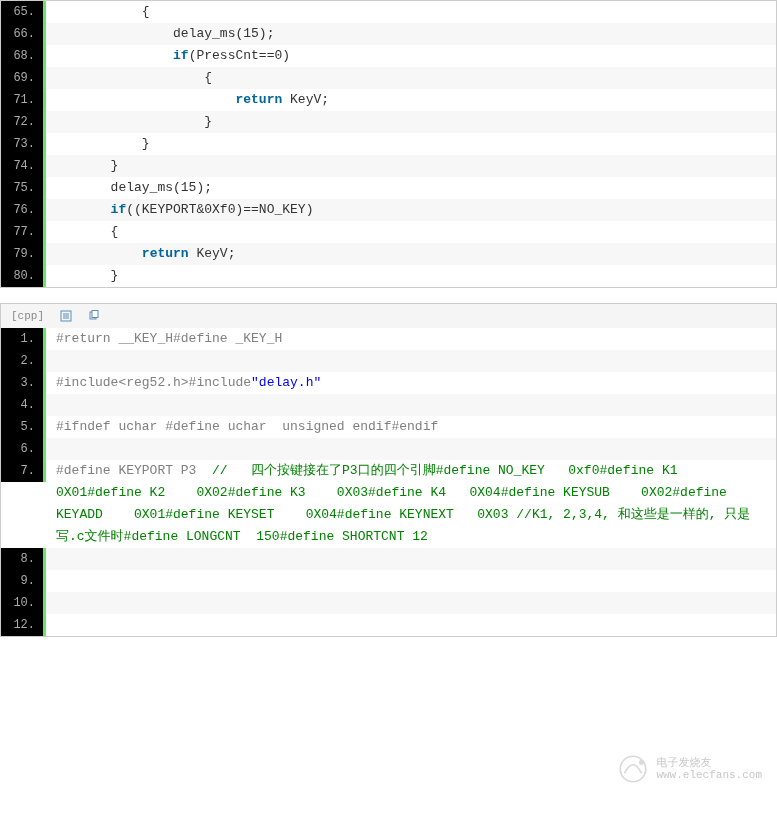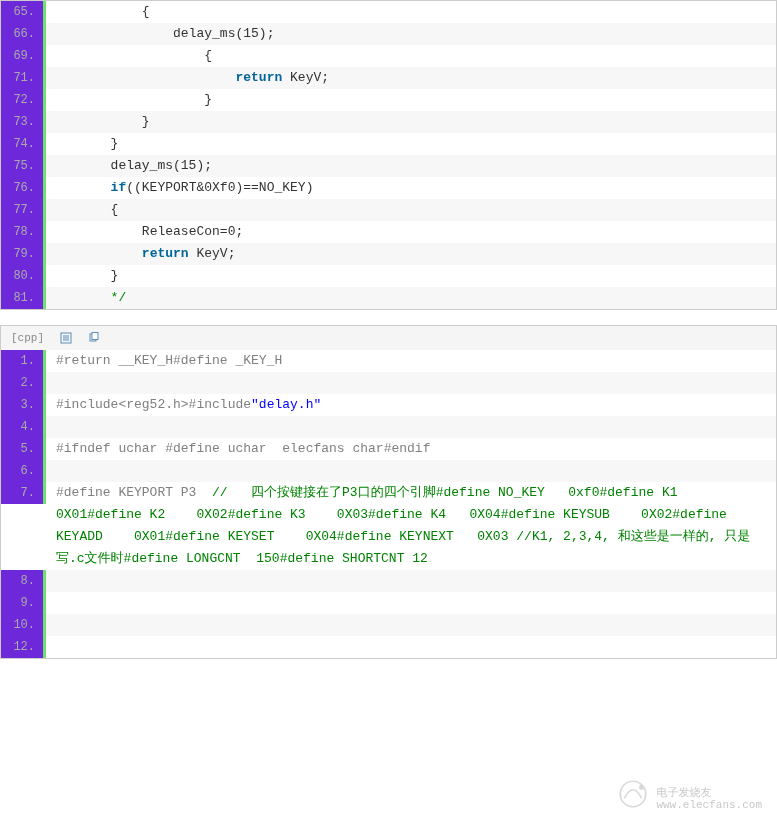--- a/index.html
+++ b/index.html
@@ -37,21 +37,21 @@
       background: #f7f7f7;
     }
     .line:nth-child(odd) .code-cell {
       background: #fff;
     }
     .gutter {
       width: 45px;
       text-align: right;
       padding-right: 8px;
       color: #aaa;
-      background: #6d28d9;
+      background: #000000;
       border-right: 3px solid #6ce26c;
       font-size: 12px;
       line-height: 22px;
       user-select: none;
       flex-shrink: 0;
     }
     .code-cell {
       flex: 1;
       padding: 0 10px;
       white-space: pre-wrap;
@@ -59,45 +59,49 @@
       line-height: 22px;
       color: #333;
     }
     .kw { color: #006699; font-weight: bold; }
     .br { color: #333; }
     .str { color: #0000ff; }
     .cm { color: #008200; }
     .pre { color: gray; }
     .watermark {
       position: fixed;
-      bottom: 3px;
+      bottom: 28px;
       right: 15px;
       opacity: 0.55;
       display: flex;
-      align-items: flex-end;
+      align-items: center;
       gap: 6px;
       pointer-events: none;
     }
     .watermark svg { width: 34px; height: 34px; }
     .watermark-txt { font-size: 11px; color: #999; display:flex; flex-direction:column; line-height:1.1;}
   </style>
 </head>
 <body>
 
 <div class="code-block">
   <div>
     <div class="line">
         <div class="gutter">65.</div>
         <div class="code-cell">           <span class="br">{</span></div>
       </div>
     <div class="line">
         <div class="gutter">66.</div>
         <div class="code-cell">               delay_ms(15);</div>
       </div>
     <div class="line">
+        <div class="gutter">68.</div>
+        <div class="code-cell">               <span class="kw">if</span>(PressCnt==0)</div>
+      </div>
+    <div class="line">
         <div class="gutter">69.</div>
         <div class="code-cell">                   <span class="br">{</span></div>
       </div>
     <div class="line">
         <div class="gutter">71.</div>
         <div class="code-cell">                       <span class="kw">return</span> KeyV;</div>
       </div>
     <div class="line">
         <div class="gutter">72.</div>
         <div class="code-cell">                   <span class="br">}</span></div>
@@ -116,34 +120,26 @@
       </div>
     <div class="line">
         <div class="gutter">76.</div>
         <div class="code-cell">       <span class="kw">if</span>((KEYPORT&amp;0Xf0)==NO_KEY)</div>
       </div>
     <div class="line">
         <div class="gutter">77.</div>
         <div class="code-cell">       <span class="br">{</span></div>
       </div>
     <div class="line">
-        <div class="gutter">78.</div>
-        <div class="code-cell">           ReleaseCon=0;</div>
-      </div>
-    <div class="line">
         <div class="gutter">79.</div>
         <div class="code-cell">           <span class="kw">return</span> KeyV;</div>
       </div>
     <div class="line">
         <div class="gutter">80.</div>
         <div class="code-cell">       <span class="br">}</span></div>
-      </div>
-    <div class="line">
-        <div class="gutter">81.</div>
-        <div class="code-cell">       <span class="cm">*/</span></div>
       </div>
   </div>
 </div>
 
 <div class="code-block">
   <div class="code-header">
     <span>[cpp]</span>
     <span class="icon">
         <svg viewBox="0 0 12 12">
           <rect x="1" y="1" width="10" height="10" fill="none" stroke="#5b8db8" stroke-width="1"></rect>
@@ -171,21 +167,21 @@
     <div class="line">
         <div class="gutter">3.</div>
         <div class="code-cell"><span class="pre">#include&lt;reg52.h&gt;#include</span><span class="str">"delay.h"</span></div>
       </div>
     <div class="line">
         <div class="gutter">4.</div>
         <div class="code-cell">&nbsp;</div>
       </div>
     <div class="line">
         <div class="gutter">5.</div>
-        <div class="code-cell"><span class="pre">#ifndef uchar #define uchar  elecfans char#endif</span></div>
+        <div class="code-cell"><span class="pre">#ifndef uchar #define uchar  unsigned endif#endif</span></div>
       </div>
     <div class="line">
         <div class="gutter">6.</div>
         <div class="code-cell">&nbsp;</div>
       </div>
     <div class="line">
         <div class="gutter">7.</div>
         <div class="code-cell"><span class="pre">#define KEYPORT P3  </span><span class="cm">//   四个按键接在了P3口的四个引脚#define NO_KEY   0xf0#define K1    0X01#define K2    0X02#define K3    0X03#define K4   0X04#define KEYSUB    0X02#define KEYADD    0X01#define KEYSET    0X04#define KEYNEXT   0X03 //K1, 2,3,4, 和这些是一样的, 只是写.c文件时#define LONGCNT  150#define SHORTCNT 12</span></div>
       </div>
     <div class="line">

